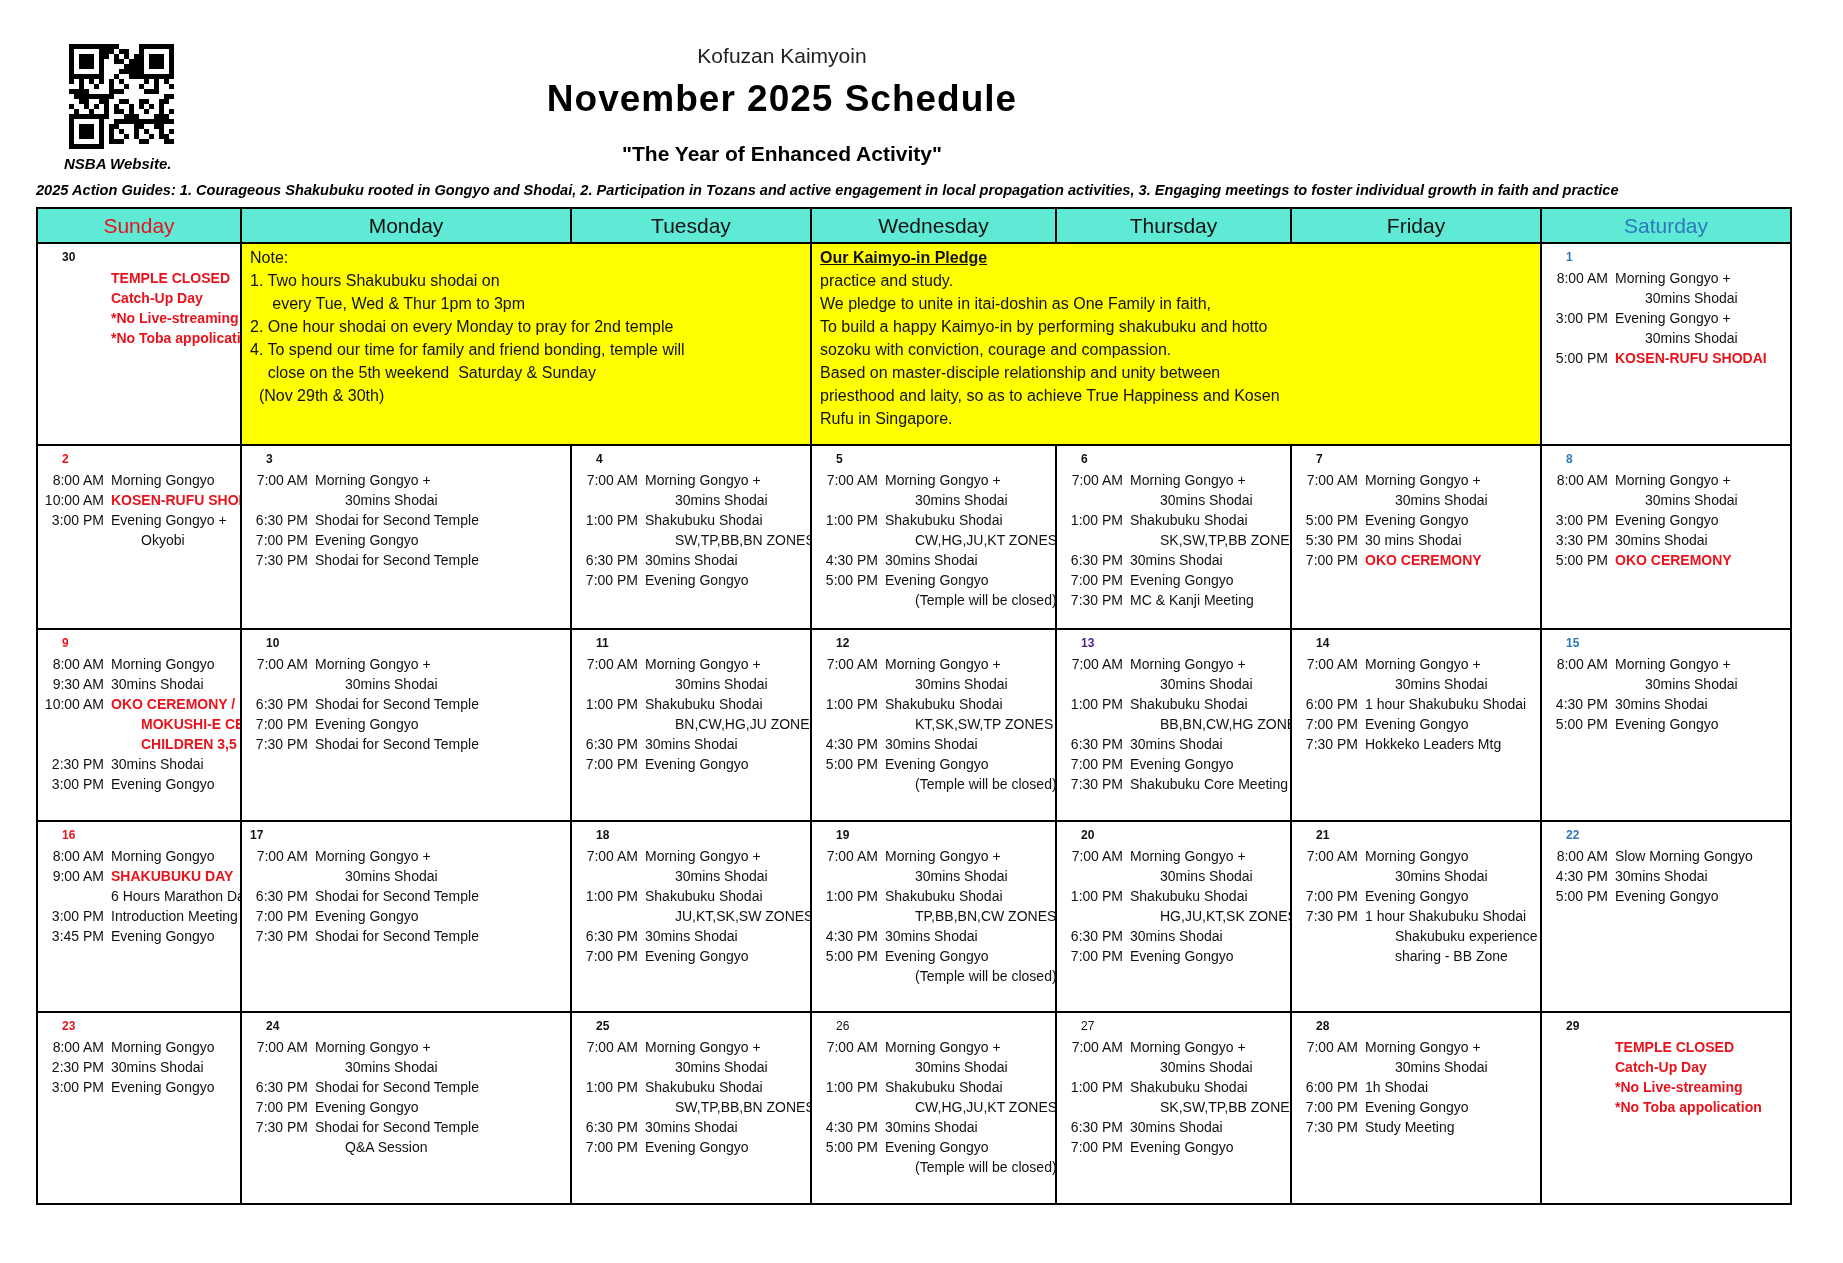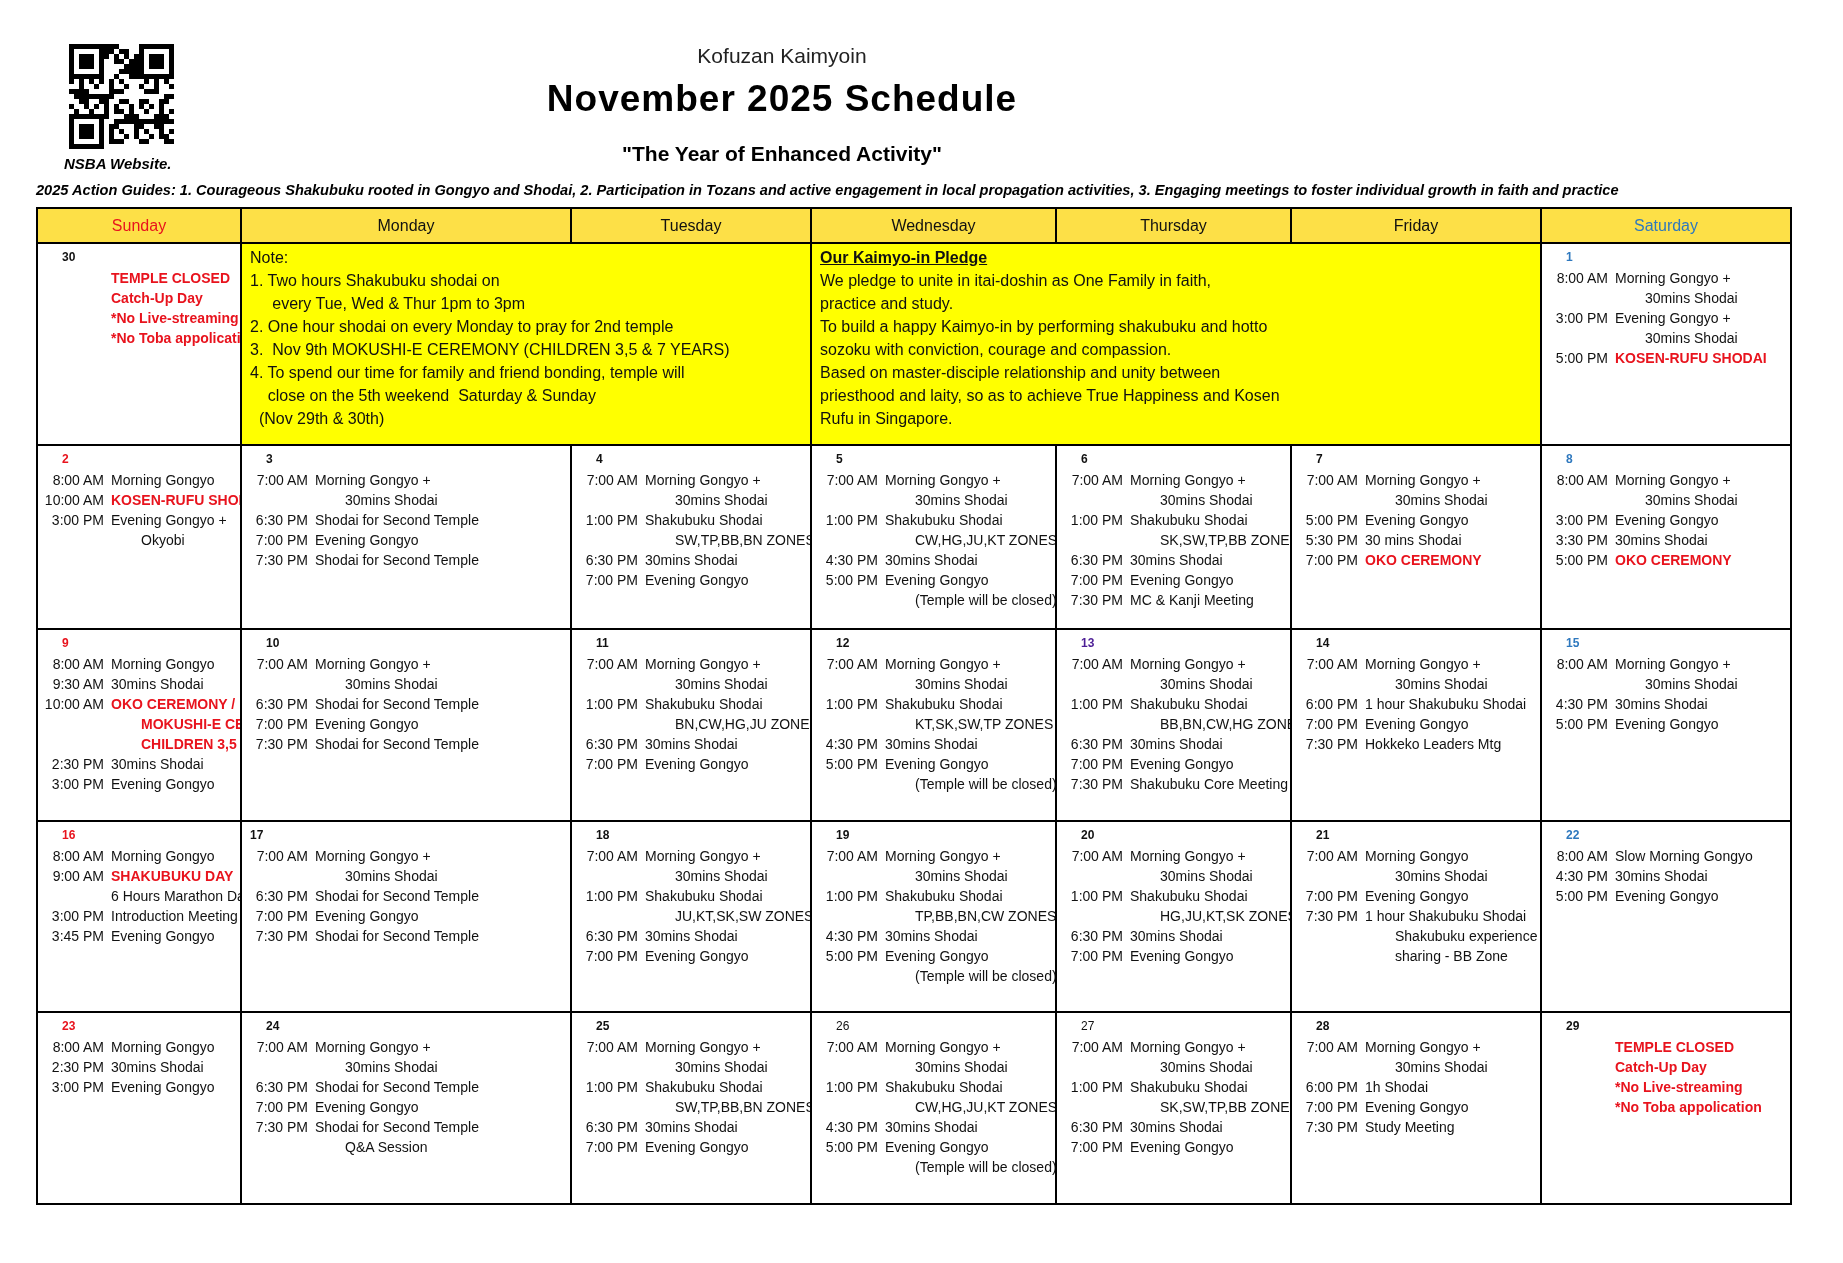--- a/index.html
+++ b/index.html
@@ -13,21 +13,21 @@
   .main-title{font-size:37px;font-weight:bold;color:#000;margin-top:10px;letter-spacing:1px;}
   .subtitle{font-size:21px;font-weight:bold;color:#000;margin-top:22px;}
   .guides{margin-left:36px;width:1760px;margin-top:16px;font-size:14.6px;font-weight:bold;font-style:italic;
           white-space:nowrap;color:#000;}
   .calendar{display:grid;margin-left:36px;margin-top:9px;width:1754px;
             grid-template-columns:204px 330px 240px 245px 235px 250px 250px;
             grid-template-rows:35px 202px 184px 192px 191px 192px;
             border-left:2px solid #000;border-top:2px solid #000;}
   .hcell{border-right:2px solid #000;border-bottom:2px solid #000;
          display:flex;align-items:center;justify-content:center;
-         font-size:16px;background:#fde047;text-align:center;}
+         font-size:21px;background:#5eead4;text-align:center;}
   .cell{border-right:2px solid #000;border-bottom:2px solid #000;background:#fff;
         padding:2px 2px 0 0;overflow:hidden;}
   .cell.yellow{background:#ffff00;padding:2px 6px 0 8px;}
   .daynum{font-size:12px;font-weight:bold;padding-left:24px;line-height:22px;}
   .daynum.light{font-weight:400;}
   .evline{display:flex;line-height:20px;font-size:14px;}
   .time{flex:0 0 66px;text-align:right;white-space:nowrap;}
   .desc{padding-left:7px;white-space:nowrap;}
   .desc.indent{padding-left:37px;}
   .desc.red{color:#e8131d;font-weight:bold;}
@@ -311,29 +311,28 @@
         <div class="evline">
           <span class="time"></span>
           <span class="desc red">*No Toba appolication</span>
         </div>
       </div>
       <div class="cell yellow" style="grid-column: span 2;">
         <div class="boxtitle">Note:</div>
         <div class="boxline">1. Two hours Shakubuku shodai on</div>
         <div class="boxline">     every Tue, Wed &amp; Thur 1pm to 3pm</div>
         <div class="boxline">2. One hour shodai on every Monday to pray for 2nd temple</div>
-        <div class="boxline">3.  Nov 9th MOKUSHI-E CEREMONY (CHILDREN 3,5 &amp; 7 YEARS)</div>
         <div class="boxline">4. To spend our time for family and friend bonding, temple will</div>
         <div class="boxline">    close on the 5th weekend  Saturday &amp; Sunday</div>
         <div class="boxline">  (Nov 29th &amp; 30th)</div>
       </div>
       <div class="cell yellow" style="grid-column: span 3;">
         <div class="boxtitle ul">Our Kaimyo-in Pledge</div>
+        <div class="boxline">practice and study.</div>
         <div class="boxline">We pledge to unite in itai-doshin as One Family in faith,</div>
-        <div class="boxline">practice and study.</div>
         <div class="boxline">To build a happy Kaimyo-in by performing shakubuku and hotto</div>
         <div class="boxline">sozoku with conviction, courage and compassion.</div>
         <div class="boxline">Based on master-disciple relationship and unity between</div>
         <div class="boxline">priesthood and laity, so as to achieve True Happiness and Kosen</div>
         <div class="boxline">Rufu in Singapore.</div>
       </div>
       <div class="cell">
         <div class="daynum" style="color: rgb(46, 120, 190);">1</div>
         <div class="evline">
           <span class="time">8:00 AM</span>

